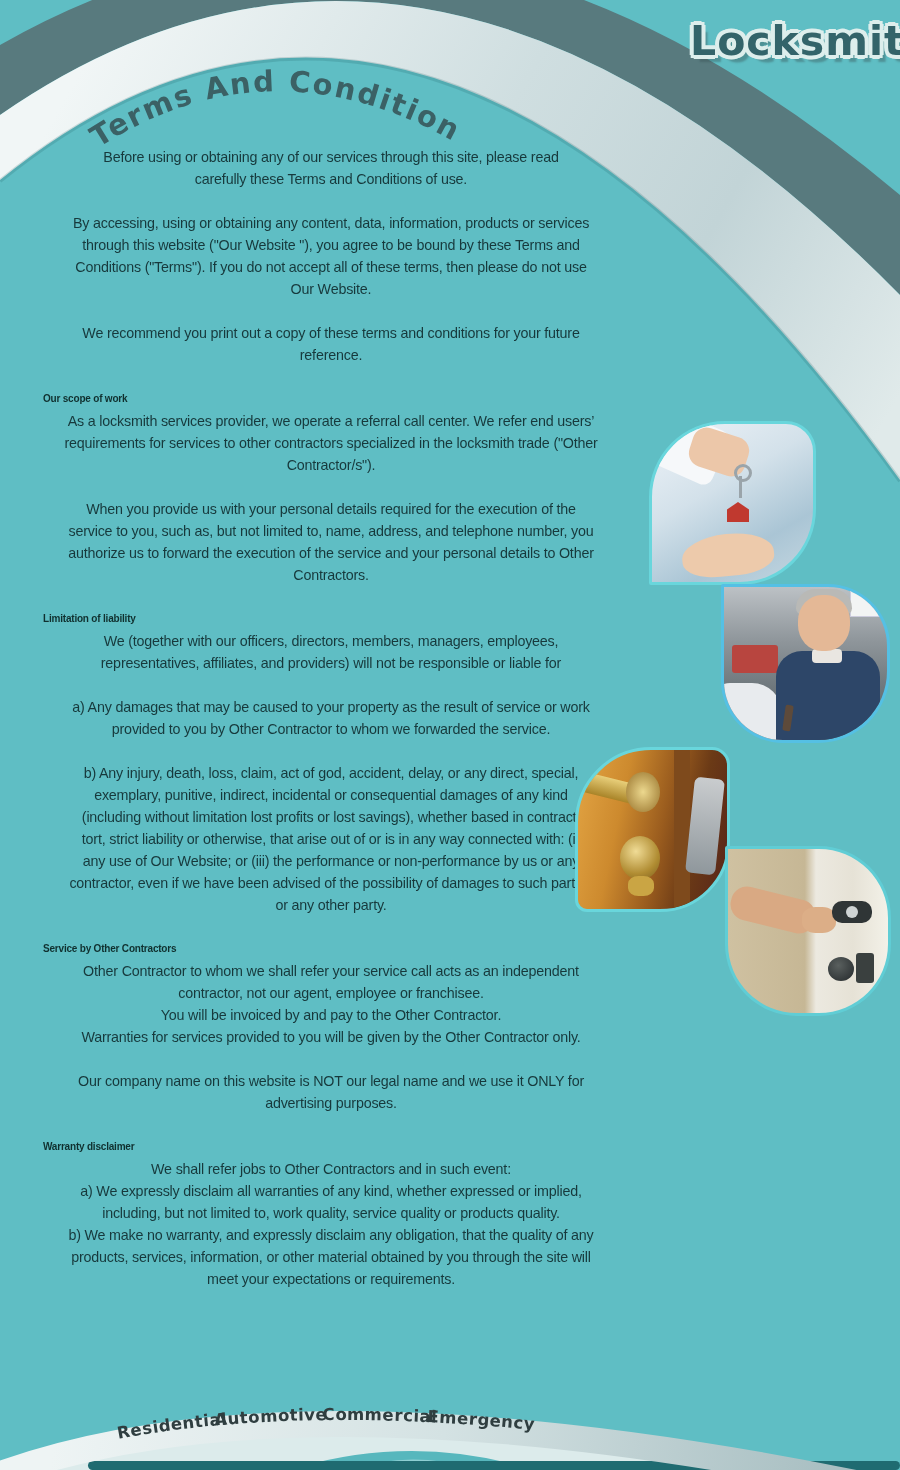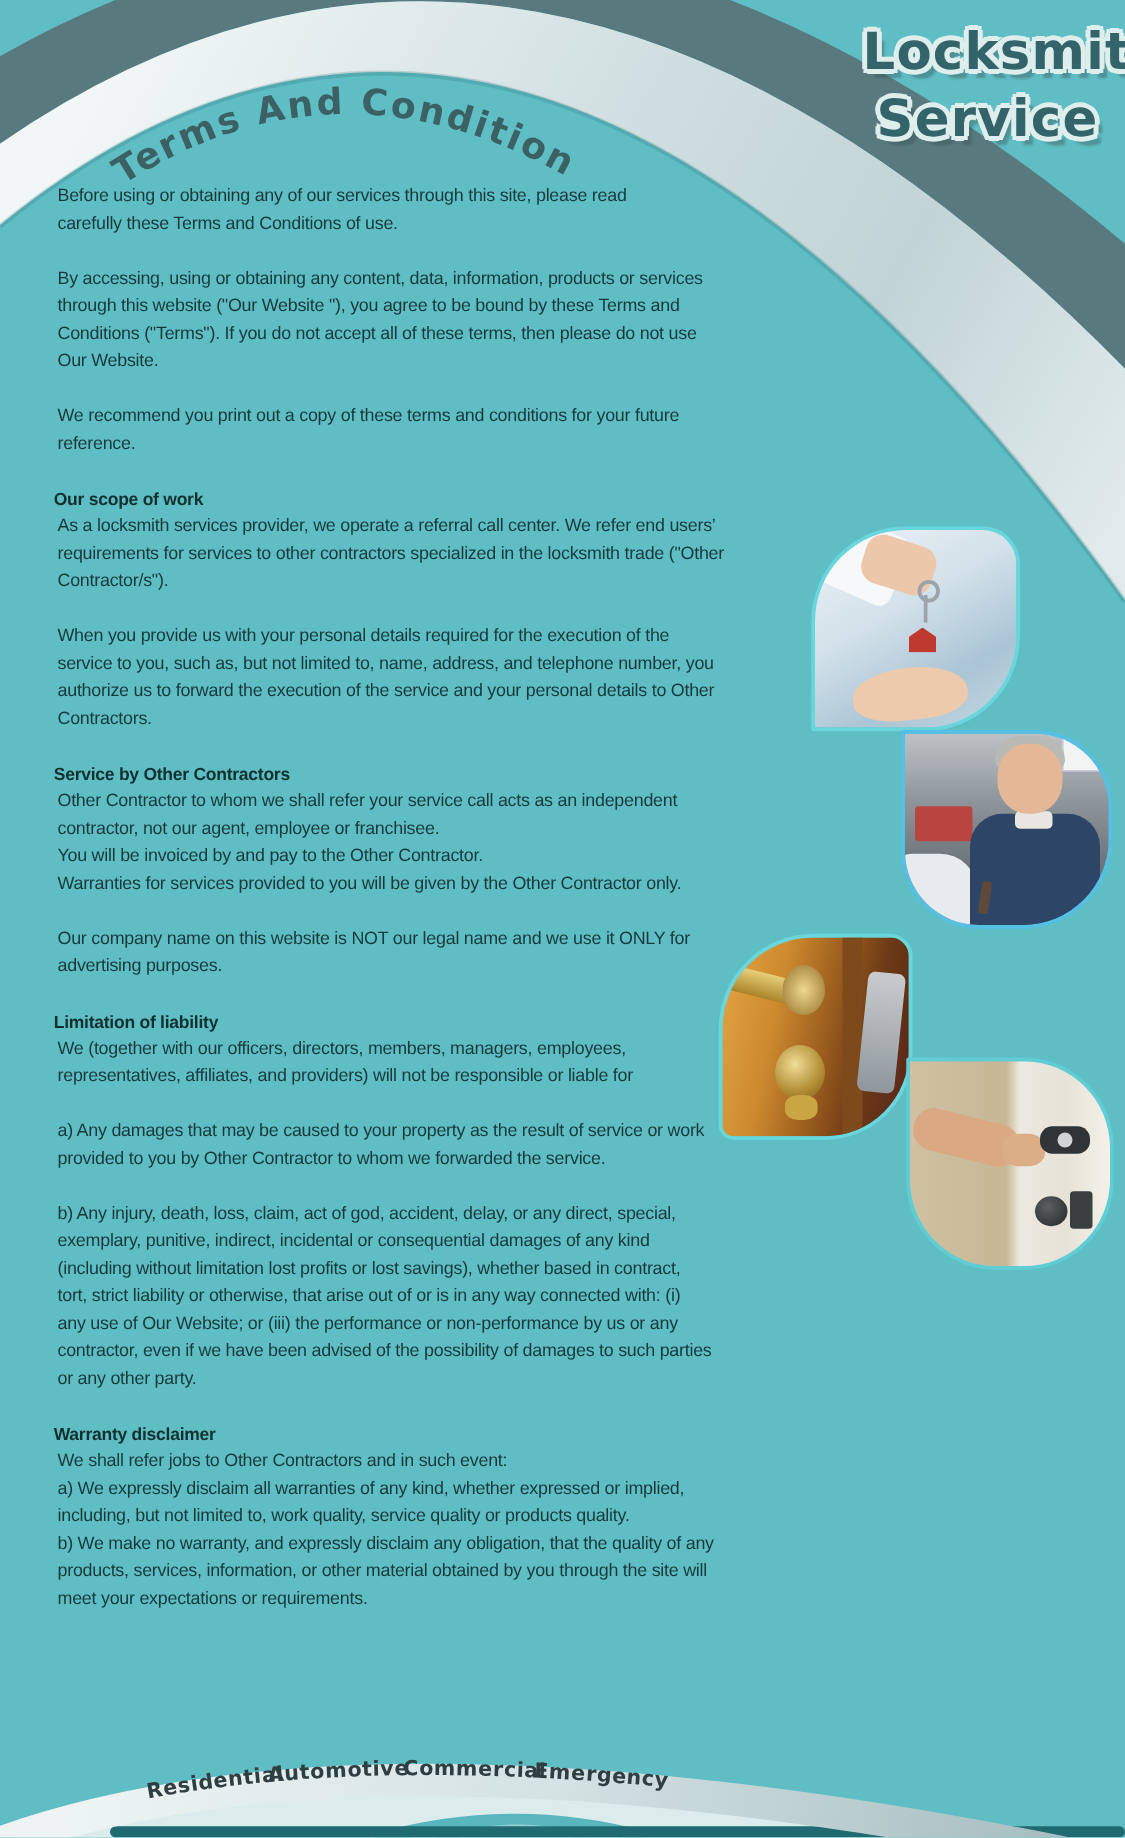--- a/index.html
+++ b/index.html
@@ -11,22 +11,22 @@
   .logo{position:absolute;top:14px;right:10px;width:200px;z-index:3;text-align:center;
     font-weight:bold;font-size:41px;line-height:54px;letter-spacing:1px;color:#33646a;
     font-family:"DejaVu Sans",sans-serif;
     text-shadow:-4px 0 0 #ddeeec,4px 0 0 #ddeeec,0 -4px 0 #ddeeec,0 4px 0 #ddeeec,
       -3px -3px 0 #ddeeec,3px -3px 0 #ddeeec,-3px 3px 0 #ddeeec,3px 3px 0 #ddeeec,
       6px 7px 2px rgba(55,80,82,.40);}
 
   
   .content{position:absolute;left:43px;top:146px;width:560px;z-index:1;
     color:#17393c;font-size:14.3px;line-height:22px;letter-spacing:-0.2px;}
-  .content p{margin:0 0 22px 3px;white-space:pre-line;}
-  .content h3{margin:0;font-size:14px;line-height:22px;color:#10302f;}
+  .content p{margin:0 0 22px 16px;white-space:pre-line;text-align:center;}
+  .content h3{margin:0;font-size:10px;line-height:22px;color:#10302f;}
 
   
   .photo{position:absolute;overflow:hidden;z-index:2;border:3px solid #69d6dc;}
   .ph{position:absolute;}
   .photo-1{left:649px;top:421px;width:161px;height:158px;border-radius:76px 30px 76px 2px;
     background:linear-gradient(150deg,#eef3f8 0%,#d3e1ea 40%,#aac5d5 72%,#c6d8e1 100%);}
   .photo-2{left:721px;top:584px;width:163px;height:153px;border-radius:2px 62px 72px 62px;border-color:#55c0e4;
     background:linear-gradient(180deg,#bcc1c5 0%,#8f969b 35%,#6f787d 65%,#596165 100%);}
   .photo-3{left:575px;top:747px;width:149px;height:159px;border-radius:76px 18px 70px 12px;
     background:linear-gradient(102deg,#e3a544 0%,#cd8a2e 30%,#9a5c1e 55%,#6b3a16 74%,#56241a 100%);}
@@ -119,21 +119,20 @@
         <textPath href="#ribbonText" startOffset="38.5%">Commercial</textPath>
       </text>
       <text>
         <textPath href="#ribbonText" startOffset="48.2%">Emergency</textPath>
       </text>
     </g>
   </svg>
 
   <div class="logo">
     <div>Locksmith</div>
-    <div>Service</div>
   </div>
 
   <div class="content">
     <p>Before using or obtaining any of our services through this site, please read
 carefully these Terms and Conditions of use.
 
 By accessing, using or obtaining any content, data, information, products or services
 through this website ("Our Website "), you agree to be bound by these Terms and
 Conditions ("Terms"). If you do not accept all of these terms, then please do not use
 Our Website.
@@ -146,48 +145,48 @@
       <p>As a locksmith services provider, we operate a referral call center. We refer end users’
 requirements for services to other contractors specialized in the locksmith trade ("Other
 Contractor/s").</p>
     </section>
 
     <section>
       <p>When you provide us with your personal details required for the execution of the
 service to you, such as, but not limited to, name, address, and telephone number, you
 authorize us to forward the execution of the service and your personal details to Other
 Contractors.</p>
-    </section>
-
-    <section>
-      <h3>Service by Other Contractors</h3>
-      <p>Other Contractor to whom we shall refer your service call acts as an independent
-contractor, not our agent, employee or franchisee.
-You will be invoiced by and pay to the Other Contractor.
-Warranties for services provided to you will be given by the Other Contractor only.
-
-Our company name on this website is NOT our legal name and we use it ONLY for
-advertising purposes.</p>
     </section>
 
     <section>
       <h3>Limitation of liability</h3>
       <p>We (together with our officers, directors, members, managers, employees,
 representatives, affiliates, and providers) will not be responsible or liable for
 
 a) Any damages that may be caused to your property as the result of service or work
 provided to you by Other Contractor to whom we forwarded the service.
 
 b) Any injury, death, loss, claim, act of god, accident, delay, or any direct, special,
 exemplary, punitive, indirect, incidental or consequential damages of any kind
 (including without limitation lost profits or lost savings), whether based in contract,
 tort, strict liability or otherwise, that arise out of or is in any way connected with: (i)
 any use of Our Website; or (iii) the performance or non-performance by us or any
 contractor, even if we have been advised of the possibility of damages to such parties
 or any other party.</p>
+    </section>
+
+    <section>
+      <h3>Service by Other Contractors</h3>
+      <p>Other Contractor to whom we shall refer your service call acts as an independent
+contractor, not our agent, employee or franchisee.
+You will be invoiced by and pay to the Other Contractor.
+Warranties for services provided to you will be given by the Other Contractor only.
+
+Our company name on this website is NOT our legal name and we use it ONLY for
+advertising purposes.</p>
     </section>
 
     <section>
       <h3>Warranty disclaimer</h3>
       <p>We shall refer jobs to Other Contractors and in such event:
 a) We expressly disclaim all warranties of any kind, whether expressed or implied,
 including, but not limited to, work quality, service quality or products quality.
 b) We make no warranty, and expressly disclaim any obligation, that the quality of any
 products, services, information, or other material obtained by you through the site will
 meet your expectations or requirements.</p>

